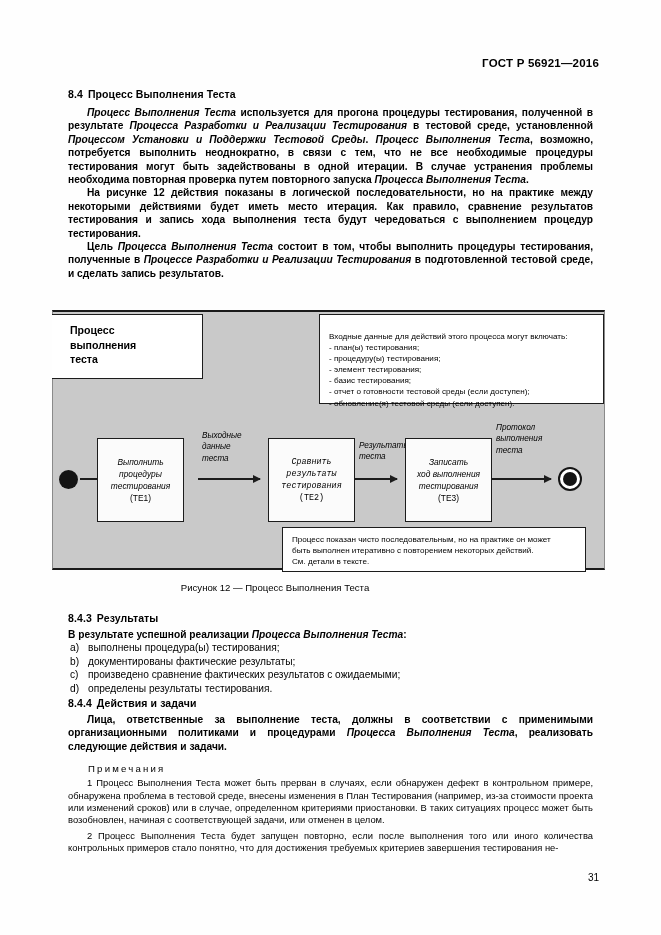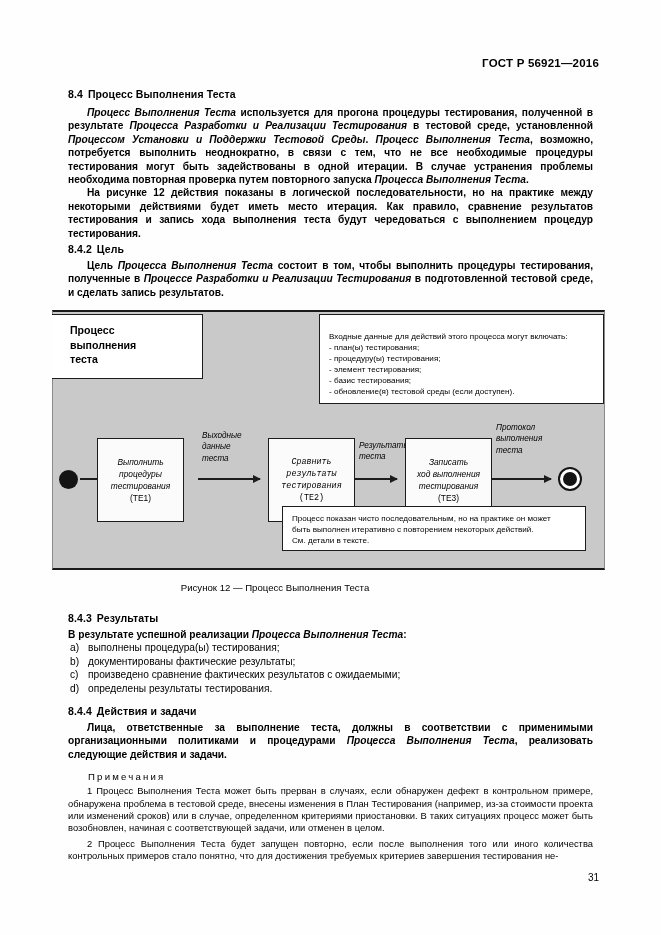--- a/index.html
+++ b/index.html
@@ -139,21 +139,21 @@
     padding: 16px 8px 6px 9px;
   }
   .note-box.inputs {
     left: 266px;
     top: 2px;
     width: 285px;
     height: 90px;
   }
   .note-box.footer-note {
     left: 229px;
-    top: 194px;
+    top: 215px;
     width: 304px;
     height: 45px;
     padding-top: 6px;
   }
   .note-box .nb-line { white-space: nowrap; }
 
   
   .proc {
     position: absolute;
     top: 126px;
@@ -270,43 +270,41 @@
 
     <div class="h-sec">
       <span class="num">8.4</span><span>Процесс Выполнения Теста</span>
     </div>
 
 
     <p class="body"><span class="it">Процесс Выполнения Теста</span><span> используется для прогона процедуры тестирования, полученной в результате </span><span class="it">Процесса Разработки и Реализации Тестирования</span><span> в тестовой среде, установленной </span><span class="it">Процессом Установки и Поддержки Тестовой Среды</span><span>. </span><span class="it">Процесс Выполнения Теста</span><span>, возможно, потребуется выполнить неоднократно, в связи с тем, что не все необходимые процедуры тестирования могут быть задействованы в одной итерации. В случае устранения проблемы необходима повторная проверка путем повторного запуска </span><span class="it">Процесса Выполнения Теста</span><span>.</span></p>
 
     <p class="body">На рисунке 12 действия показаны в логической последовательности, но на практике между некоторыми действиями будет иметь место итерация. Как правило, сравнение результатов тестирования и запись хода выполнения теста будут чередоваться с выполнением процедур тестирования.</p>
 
-    <div class="h-sec tight" style="margin-top:3px">
-      <span class="num">8.4.2</span><span>Цель</span>
-    </div>
 
     <p class="body"><span>Цель </span><span class="it">Процесса Выполнения Теста</span><span> состоит в том, чтобы выполнить процедуры тестирования, полученные в </span><span class="it">Процессе Разработки и Реализации Тестирования</span><span> в подготовленной тестовой среде, и сделать запись результатов.</span></p>
 
   </div>
 
   <div class="figure-wrap">
     <div class="diagram">
 
       <div class="title-box">
         <div>Процесс</div>
         <div>выполнения</div>
         <div>теста</div>
       </div>
 
       <div class="note-box inputs">
         <div class="nb-line">Входные данные для действий этого процесса могут включать:</div>
         <div class="nb-line">- план(ы) тестирования;</div>
         <div class="nb-line">- процедуру(ы) тестирования;</div>
         <div class="nb-line">- элемент тестирования;</div>
         <div class="nb-line">- базис тестирования;</div>
+        <div class="nb-line">- отчет о готовности тестовой среды (если доступен);</div>
         <div class="nb-line">- обновление(я) тестовой среды (если доступен).</div>
       </div>
 
       <div class="node-start"></div>
       <div class="arrow a0"></div>
 
       <div class="proc p1">
         <div>
           <div>Выполнить</div>
           <div>процедуры</div>
@@ -373,21 +371,21 @@
 
     <p class="body noind"><span>В результате успешной реализации </span><span class="it">Процесса Выполнения Теста</span><span>:</span></p>
 
     <ul class="alpha">
       <li><span class="mk">a)</span><span>выполнены процедура(ы) тестирования;</span></li>
       <li><span class="mk">b)</span><span>документированы фактические результаты;</span></li>
       <li><span class="mk">c)</span><span>произведено сравнение фактических результатов с ожидаемыми;</span></li>
       <li><span class="mk">d)</span><span>определены результаты тестирования.</span></li>
     </ul>
 
-    <div class="h-sec tight" style="margin-top:10px">
+    <div class="h-sec tight" style="margin-top:2px">
       <span class="num">8.4.4</span><span>Действия и задачи</span>
     </div>
 
     <p class="body"><span>Лица, ответственные за выполнение теста, должны в соответствии с применимыми организационными политиками и процедурами </span><span class="it">Процесса Выполнения Теста</span><span>, реализовать следующие действия и задачи.</span></p>
 
     <div class="notes-title">Примечания</div>
 
     <p class="note">1 Процесс Выполнения Теста может быть прерван в случаях, если обнаружен дефект в контрольном примере, обнаружена проблема в тестовой среде, внесены изменения в План Тестирования (например, из-за стоимости проекта или изменений сроков) или в случае, определенном критериями приостановки. В таких ситуациях процесс может быть возобновлен, начиная с соответствующей задачи, или отменен в целом.</p>
     <div class="spacer-3"></div>
     <p class="note">2 Процесс Выполнения Теста будет запущен повторно, если после выполнения того или иного количества контрольных примеров стало понятно, что для достижения требуемых критериев завершения тестирования не-</p>

